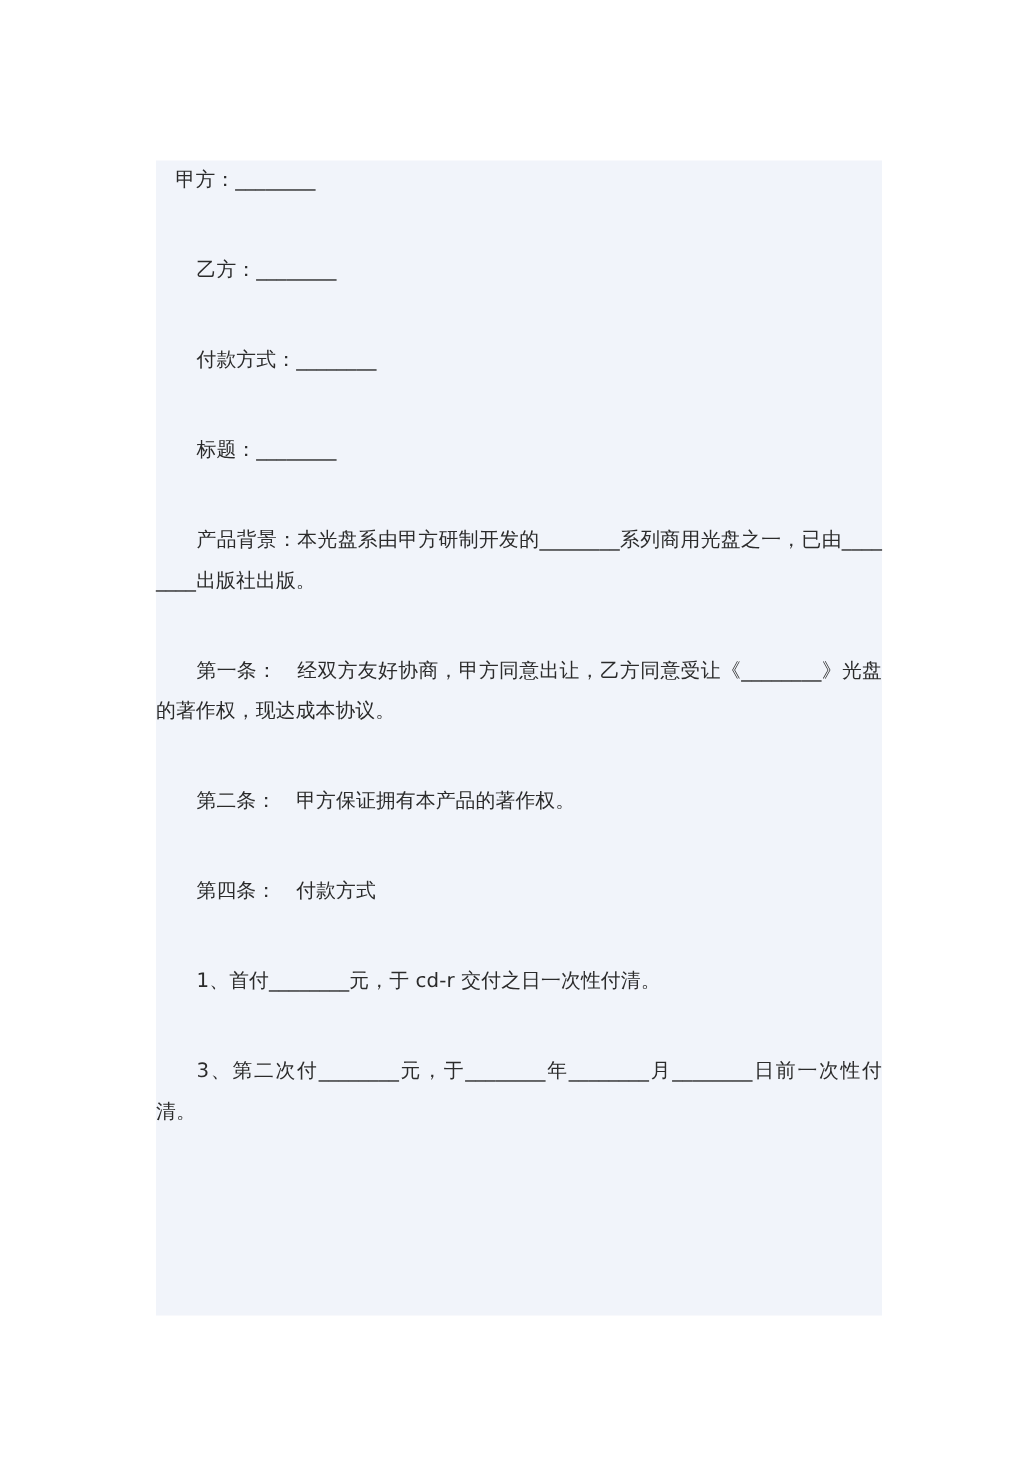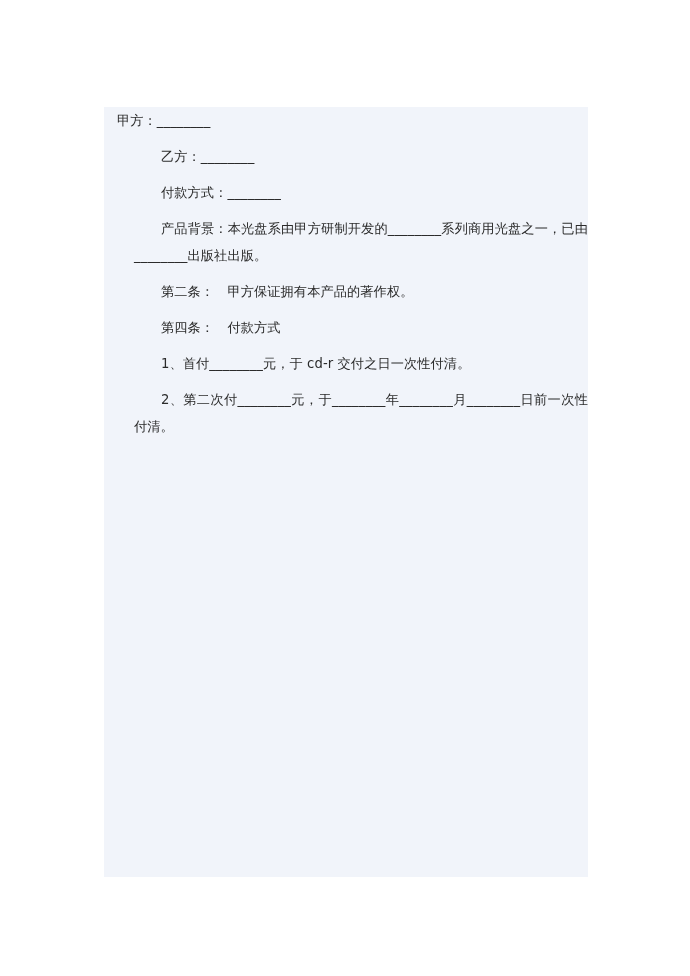--- a/index.html
+++ b/index.html
@@ -44,49 +44,50 @@
     font-size: 13.2px;
     line-height: 27px;
     text-align: justify;
     text-justify: inter-ideograph;
     letter-spacing: 0.1px;
     word-break: break-all;
   }
 
   
   .para + .para {
-    margin-top: 9px;
-    padding-left: 30px;
+    margin-top: 33px;
   }
 
   .indent-1 { text-indent: 13px; }
   .indent-2 { text-indent: 27px; }
 </style>
 </head>
 <body>
 
 <div id="page">
 
   <div id="content-block">
 
     <p class="para indent-1">甲方：________</p>
 
     <p class="para indent-2">乙方：________</p>
 
     <p class="para indent-2">付款方式：________</p>
 
+    <p class="para indent-2">标题：________</p>
 
     <p class="para indent-2">产品背景：本光盘系由甲方研制开发的________系列商用光盘之一，已由________出版社出版。</p>
 
+    <p class="para indent-2">第一条：　经双方友好协商，甲方同意出让，乙方同意受让《________》光盘的著作权，现达成本协议。</p>
 
     <p class="para indent-2">第二条：　甲方保证拥有本产品的著作权。</p>
 
 
     <p class="para indent-2">第四条：　付款方式</p>
 
     <p class="para indent-2">1、首付________元，于 cd-r 交付之日一次性付清。</p>
 
-    <p class="para indent-2">2、第二次付________元，于________年________月________日前一次性付清。</p>
+    <p class="para indent-2">3、第二次付________元，于________年________月________日前一次性付清。</p>
 
 
   </div>
 
 </div>
 
 </body></html>

